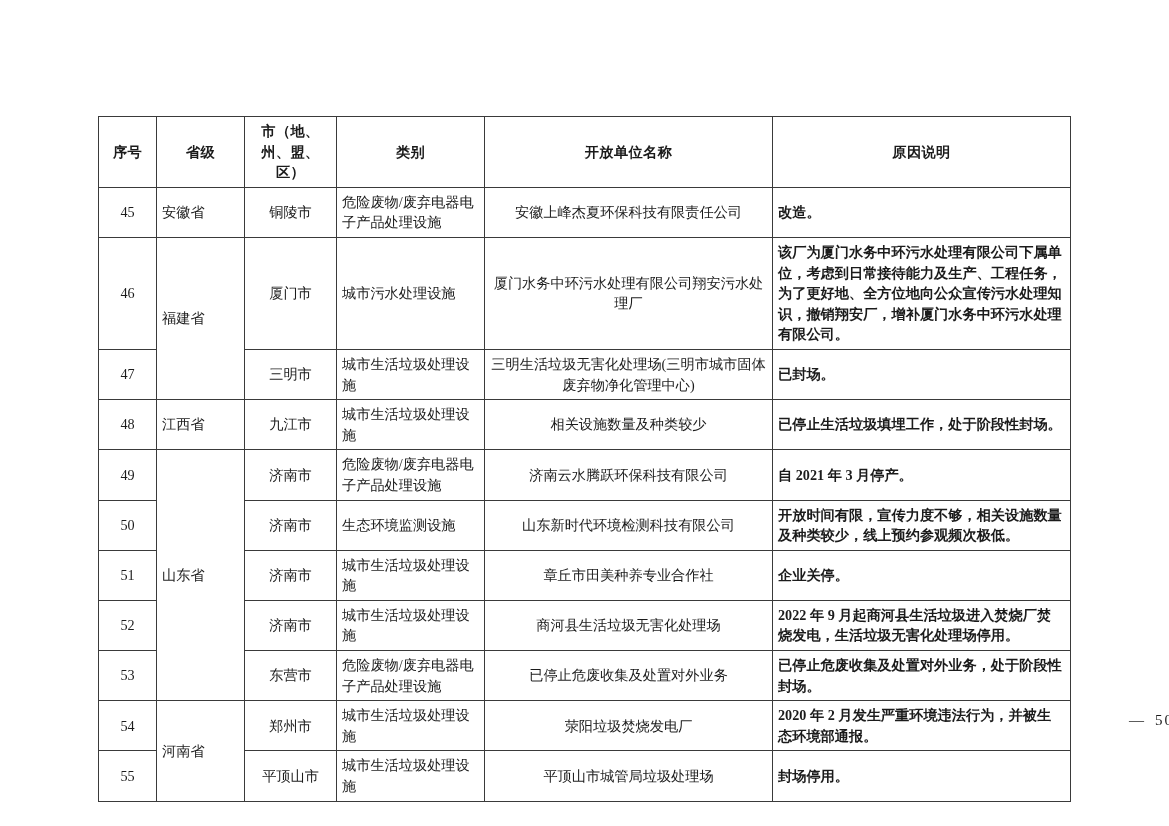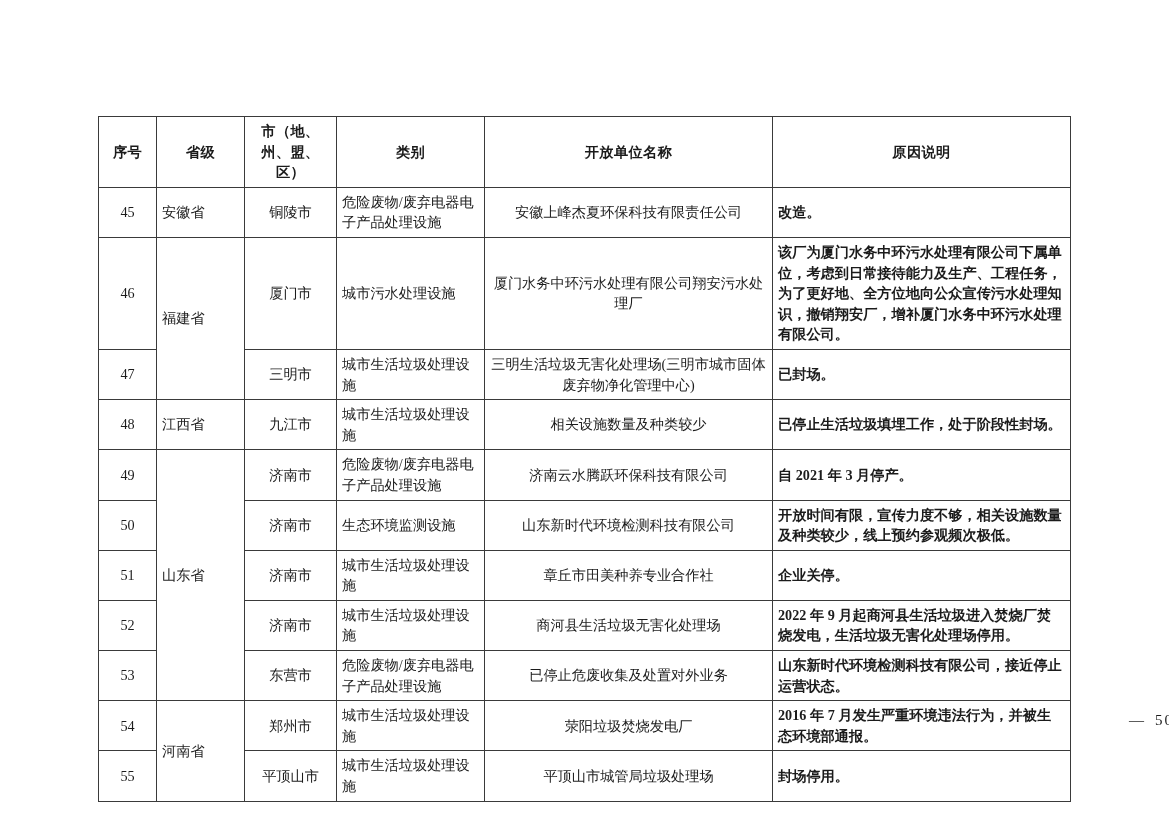--- a/index.html
+++ b/index.html
@@ -176,30 +176,30 @@
           <td class="c-cat">城市生活垃圾处理设施</td>
           <td class="c-unit">商河县生活垃圾无害化处理场</td>
           <td class="c-why">2022 年 9 月起商河县生活垃圾进入焚烧厂焚烧发电，生活垃圾无害化处理场停用。</td>
         </tr>
 
         <tr class="r-mid">
           <td class="c-idx">53</td>
           <td class="c-city">东营市</td>
           <td class="c-cat">危险废物/废弃电器电子产品处理设施</td>
           <td class="c-unit">已停止危废收集及处置对外业务</td>
-          <td class="c-why">山东新时代环境检测科技有限公司，接近停止运营状态。</td>
+          <td class="c-why">已停止危废收集及处置对外业务，处于阶段性封场。</td>
         </tr>
 
         <tr class="r-mid">
           <td class="c-idx">54</td>
           <td class="c-prov" rowspan="2">河南省</td>
           <td class="c-city">郑州市</td>
           <td class="c-cat">城市生活垃圾处理设施</td>
           <td class="c-unit">荥阳垃圾焚烧发电厂</td>
-          <td class="c-why">2016 年 7 月发生严重环境违法行为，并被生态环境部通报。</td>
+          <td class="c-why">2020 年 2 月发生严重环境违法行为，并被生态环境部通报。</td>
         </tr>
 
         <tr class="r-short">
           <td class="c-idx">55</td>
           <td class="c-city">平顶山市</td>
           <td class="c-cat">城市生活垃圾处理设施</td>
           <td class="c-unit">平顶山市城管局垃圾处理场</td>
           <td class="c-why">封场停用。</td>
         </tr>
 

